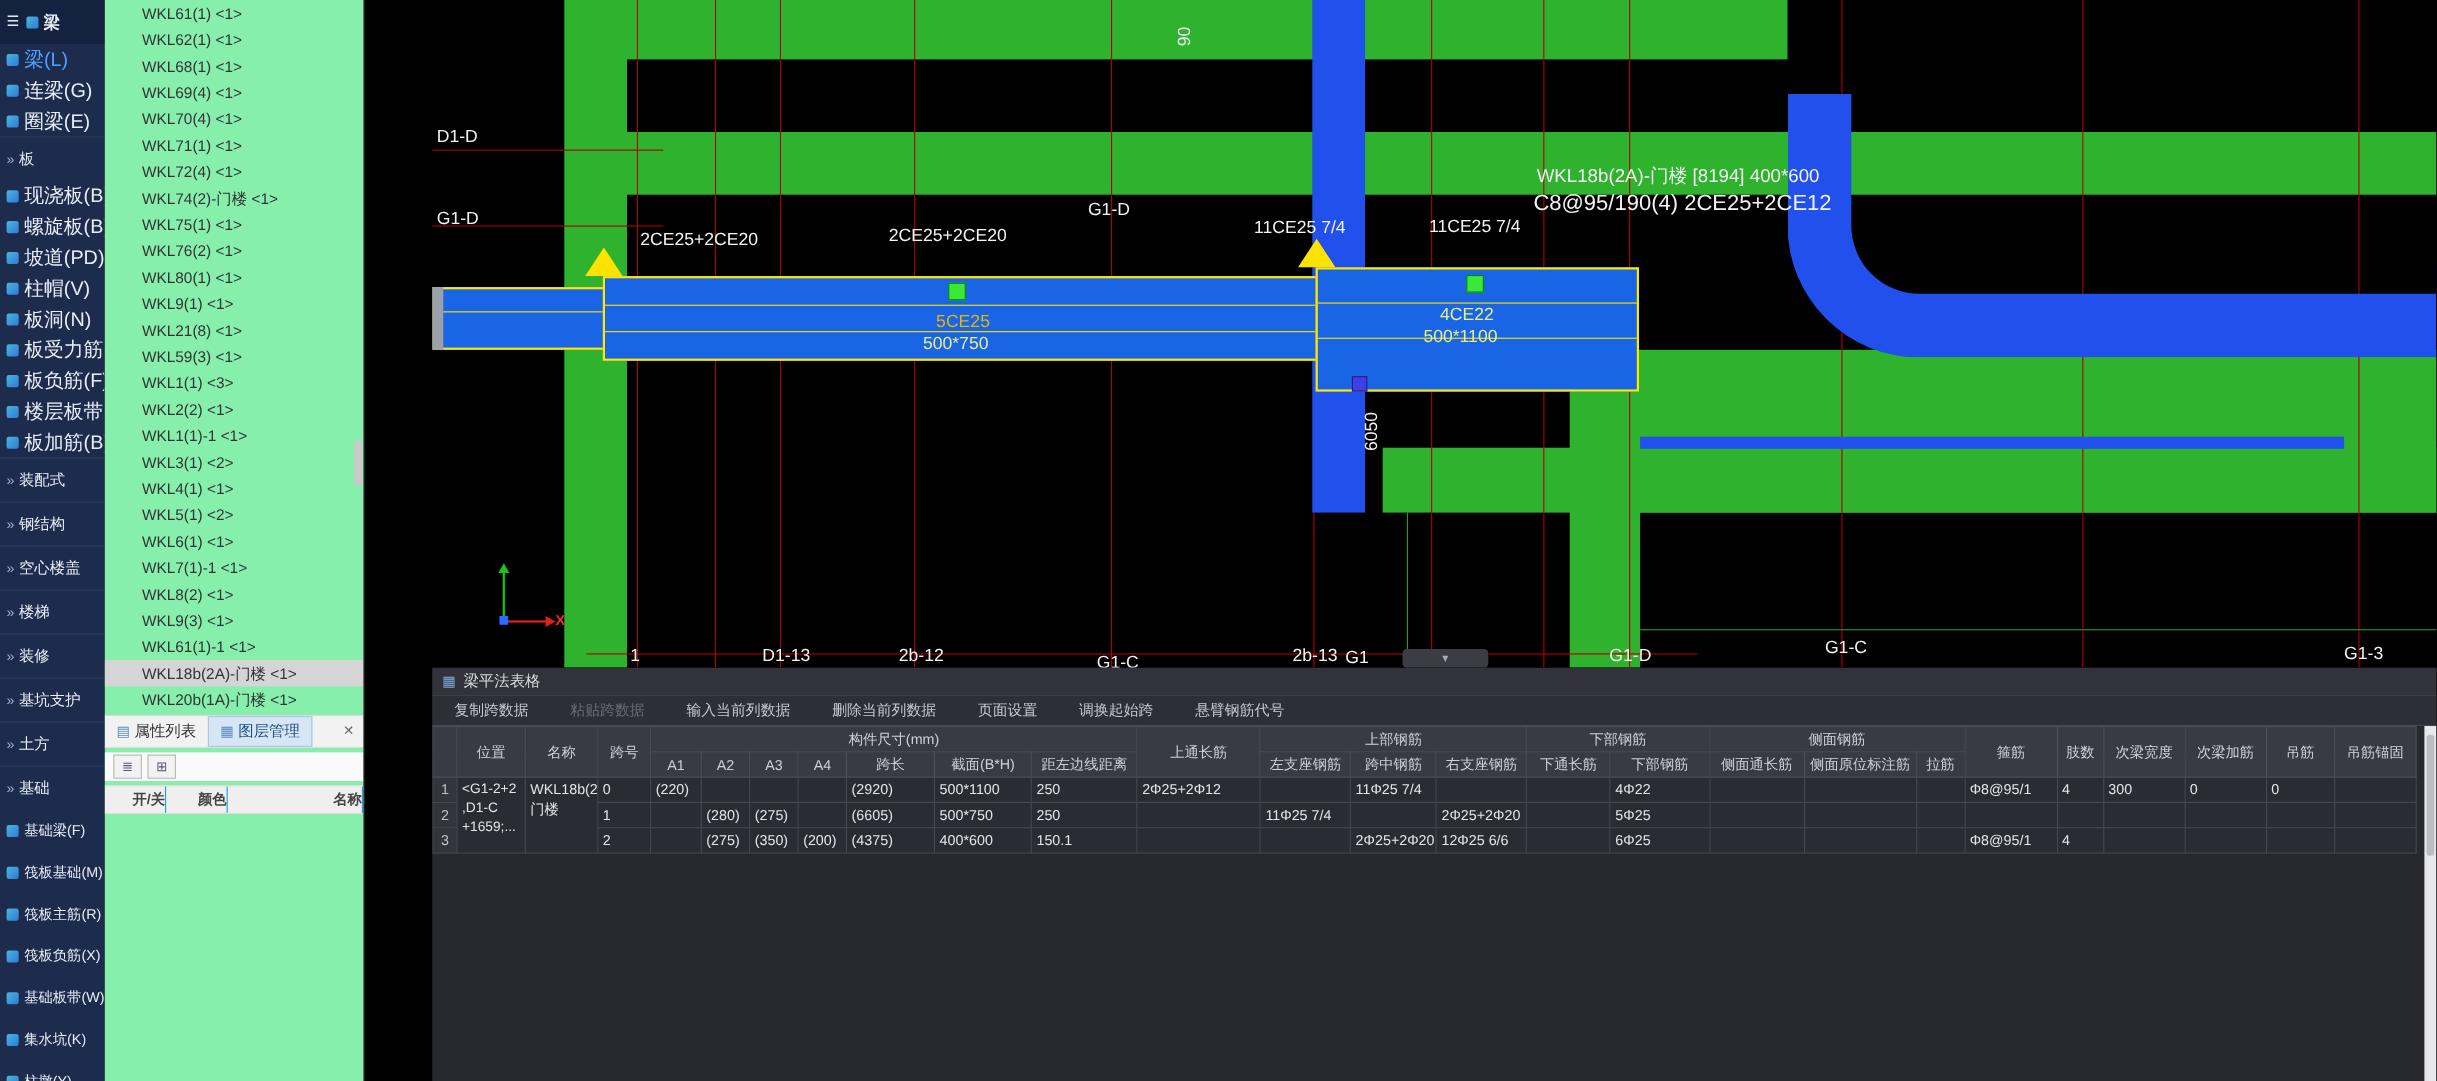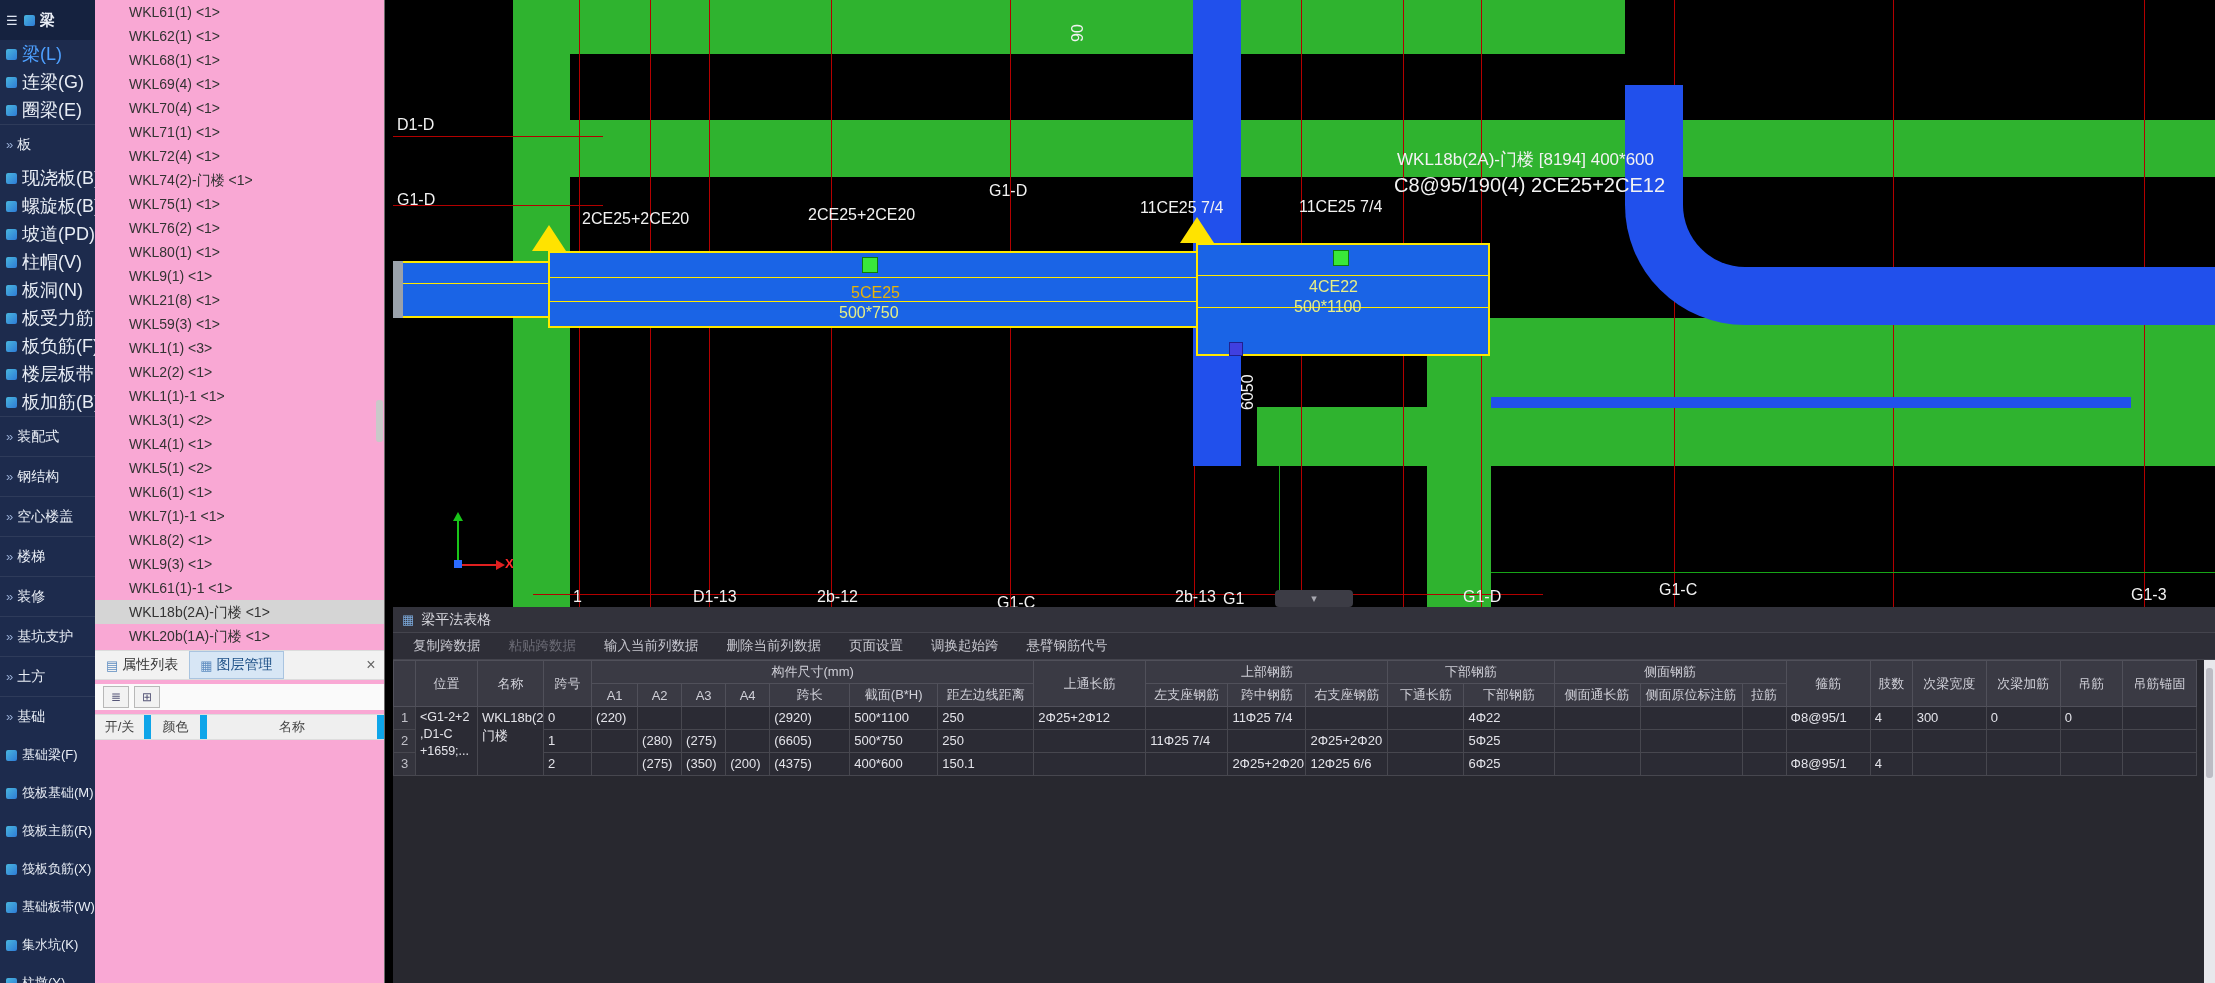--- a/index.html
+++ b/index.html
@@ -13,35 +13,35 @@
   .nav-row.section{height:40px;font-size:14px;border-top:1px solid rgba(255,255,255,0.08);}
   .nav-row.item{height:28px;font-size:18px;}
   .nav-row.item-lg{height:38px;font-size:13px;}
   .nav-row .lb{overflow:hidden;white-space:nowrap;}
   .nav-row.sel .lb{color:#4ea0ff;}
   .nav-row .ic{width:11px;height:11px;border-radius:2px;background:linear-gradient(135deg,#49b6de,#2e7bd6);margin-right:5px;flex:0 0 auto;}
   .nav-row .chev{color:#98aed6;font-size:13px;margin-right:4px;flex:0 0 auto;}
   .nav-row .ham{color:#dfe6f2;font-size:13px;margin-right:6px;flex:0 0 auto;}
 
   
-  #panel2{position:absolute;left:95px;top:0;width:290px;height:983px;background:#f9a8d4;z-index:19;overflow:hidden;border-right:1px solid #6a6a6a;box-sizing:border-box;}
+  #panel2{position:absolute;left:95px;top:0;width:236px;height:983px;background:#86efac;z-index:19;overflow:hidden;border-right:1px solid #6a6a6a;box-sizing:border-box;}
   #wkl-list{position:absolute;left:0;top:0;right:0;height:648px;overflow:hidden;}
   .wkl-item{height:24px;line-height:24px;padding-left:34px;font-size:14px;color:#333;white-space:nowrap;overflow:hidden;}
   .wkl-item.sel{background:#d5d5d5;}
   #wkl-scroll{position:absolute;right:1px;top:400px;width:7px;height:42px;background:#c9c9c9;border-radius:3px;}
   #panel-tabs{position:absolute;left:0;top:650px;right:0;height:30px;background:#f2f2f2;border-top:1px solid #dcdcdc;border-bottom:1px solid #dcdcdc;display:flex;align-items:center;box-sizing:border-box;}
   .ptab{display:flex;align-items:center;gap:4px;padding:0 10px;height:26px;font-size:14px;color:#333;border:1px solid transparent;}
   .ptab.active{background:#d7e6f5;border:1px solid #a9c4e0;color:#1c4f86;}
   .tabic{font-size:13px;color:#5e8cc0;}
   .ptab-close{margin-left:auto;width:26px;text-align:center;color:#666;font-size:16px;}
   #layer-tools{position:absolute;left:0;top:684px;right:0;height:26px;background:#fafafa;display:flex;align-items:center;gap:5px;padding-left:8px;}
   .lt-btn{width:26px;height:22px;border:1px solid #b8b8b8;background:#f2f2f2;font-size:12px;color:#557;padding:0;}
   #layer-grid{position:absolute;left:0;top:714px;right:0;}
   .lg-head{display:flex;height:24px;background:#efefef;border-top:1px solid #ddd;border-bottom:1px solid #ddd;font-size:13px;color:#444;}
-  .lg-head div{line-height:24px;text-align:center;border-right:7px solid #0ea5e9;box-sizing:border-box;}
+  .lg-head div{line-height:24px;text-align:right;border-right:1px solid #0ea5e9;box-sizing:border-box;font-weight:bold;}
   .lg-c1{width:56px;}.lg-c2{width:56px;}.lg-c3{flex:1;}
   .lg-row{display:flex;height:26px;align-items:center;border-bottom:1px solid #e7e7e7;font-size:13px;color:#333;}
   .lg-row .lg-c1,.lg-row .lg-c2{display:flex;justify-content:center;align-items:center;height:100%;border-right:1px solid #eee;box-sizing:border-box;}
   .cbx{width:13px;height:13px;border:1px solid #999;background:#fff;}
   .tree-arrow{color:#555;font-size:10px;margin:0 5px 0 2px;}
 
   
   #viewport{position:absolute;left:393px;top:0;width:1822px;height:607px;background:#000;overflow:hidden;}
   .gr{position:absolute;background:#2fb32f;z-index:2;}
   .bl{position:absolute;background:#2150ec;z-index:4;}
@@ -62,21 +62,21 @@
   .ax-x{position:absolute;left:24px;top:52px;width:40px;height:2px;background:#e02020;}
   .ax-x-tip{position:absolute;left:63px;top:48px;width:0;height:0;border-top:5px solid transparent;border-bottom:5px solid transparent;border-left:9px solid #e02020;}
   .ax-o{position:absolute;left:21px;top:48px;width:8px;height:8px;background:#2b6bff;}
   .ax-xl{position:absolute;left:72px;top:44px;color:#ff2a2a;font-size:13px;font-weight:bold;}
   #vp-collapse{position:absolute;left:882px;top:590px;width:78px;height:17px;background:#3c3c45;border-radius:4px;z-index:8;display:flex;align-items:center;justify-content:center;color:#a8a8b0;font-size:11px;}
 
   
   #bottom-panel{position:absolute;left:393px;top:607px;width:1822px;height:376px;background:#28282f;z-index:15;overflow:hidden;}
   .bp-title{height:26px;background:#32323b;display:flex;align-items:center;gap:7px;padding-left:9px;color:#d8d8de;font-size:14px;border-bottom:1px solid #44444d;box-sizing:border-box;}
   .bp-ticon{color:#7aa7d8;font-size:13px;}
-  .bp-toolbar{height:27px;background:#2e2e37;display:flex;align-items:center;gap:8px;padding-left:10px;border-bottom:1px solid #44444d;box-sizing:border-box;}
+  .bp-toolbar{height:27px;background:#2e2e37;display:flex;align-items:center;gap:18px;padding-left:10px;border-bottom:1px solid #44444d;box-sizing:border-box;}
   .tb-btn{background:transparent;border:none;color:#c8c8d0;font-size:13.5px;padding:2px 10px;font-family:inherit;}
   .tb-btn.disabled{color:#6b6b75;}
   #beam-table{border-collapse:collapse;table-layout:fixed;width:1804px;}
   #beam-table th{background:#3a3a44;color:#d0d0d8;font-size:13px;font-weight:normal;border:1px solid #50505a;height:22px;padding:0 2px;text-align:center;overflow:hidden;white-space:nowrap;}
   #beam-table td{background:#2b2b34;color:#e4e4ea;font-size:13px;border:1px solid #47474f;height:22px;padding:0 4px;white-space:nowrap;overflow:hidden;text-align:left;vertical-align:top;line-height:22px;}
   #beam-table td.gutter{background:#34343d;text-align:center;color:#c0c0c8;padding:0;}
   #beam-table td.pos{font-size:12.5px;line-height:1.35;padding-top:2px;}
   #beam-table td.namecell{white-space:normal;line-height:1.35;padding-top:2px;}
   #bp-scroll{position:absolute;right:0;top:53px;bottom:0;width:11px;background:#e8e8ec;}
   #bp-scroll .thumb{position:absolute;left:2px;top:8px;width:7px;height:110px;background:#bcbcc4;border-radius:3px;}

